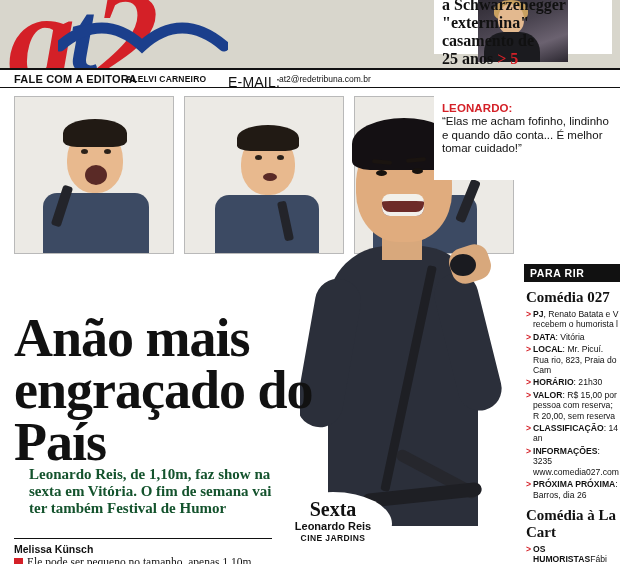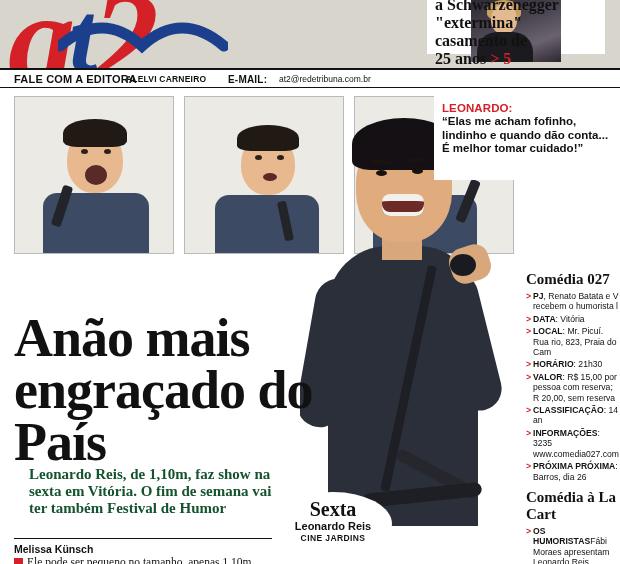--- a/index.html
+++ b/index.html
@@ -30,21 +30,21 @@
   .logo-t { color:#1b3f8c; font-size:100px; position:relative; top:-14px; }
   .logo-2 { color:#d42027; }
   .logo-swoosh {
     position:absolute; left:58px; top:20px; width:170px; height:34px;
     overflow:hidden;
   }
   .logo-swoosh svg { display:block; }
 
   
   .promo {
-    position:absolute; right:15px; top:0; width:178px; height:54px;
+    position:absolute; right:8px; top:0; width:178px; height:54px;
     background:#ffffff;
   }
   .promo-text {
     position:absolute; left:8px; top:-4px;
     width:128px;
     font-family:"Liberation Serif", serif;
     font-weight:bold;
     font-size:16px; line-height:18px;
     color:#111;
   }
@@ -78,21 +78,21 @@
   .contact-strong {
     position:absolute; left:14px; top:3px;
     font-size:11px; font-weight:bold; letter-spacing:.2px; color:#111;
   }
   .contact-name {
     position:absolute; left:126px; top:4px;
     font-size:8.5px; font-weight:bold; letter-spacing:.2px; color:#111;
   }
   .contact-email-label {
     position:absolute; left:228px; top:4px;
-    font-size:10px; font-weight:bold; letter-spacing:.2px; color:#111;
+    font-size:14px; font-weight:normal; letter-spacing:.2px; color:#111;
   }
   .contact-email {
     position:absolute; left:266px; top:4px;
     font-size:8.5px; color:#111;margin-left:13px;
   }
 
   
   .photos {
     position:absolute; left:14px; top:96px; width:504px; height:168px;
   }
@@ -228,21 +228,21 @@
   .quotebox {
     position:absolute; left:434px; top:96px; width:186px; height:84px;
     background:#ffffff;
     padding:6px 8px 0 8px;
   }
   .quote-label {
     color:#d42027; font-weight:bold; font-size:11.5px; letter-spacing:.1px;
     margin:0 0 1px 0;
   }
   .quote-text {
-    font-weight:bold; font-size:11.5px; line-height:13.5px; color:#111;
+    font-weight:normal; font-size:11.5px; line-height:13.5px; color:#111;
     font-family:"Liberation Sans", sans-serif;
   }
 
   
   .headline {
     position:absolute; left:14px; top:276px; width:300px;
     font-family:"Liberation Serif", serif;
     font-weight:bold;
     font-size:54px; line-height:52px;
     color:#111;
@@ -416,20 +416,21 @@
   <span class="lede-sq"></span><span>Ele pode ser pequeno no tamanho, apenas 1,10m,</span>
 </div>
 
 <div class="badge">
   <div class="badge-t1">Sexta</div>
   <div class="badge-t2">Leonardo Reis</div>
   <div class="badge-t3">CINE JARDINS</div>
 </div>
 
 <div class="rail">
+  <div class="rail-head">PARA RIR</div>
 
   <div class="rail-title">Comédia 027</div>
   <div class="rail-item"><span class="gt">&gt;</span><b>PJ</b><span>, Renato Batata e V recebem o humorista l</span></div>
   <div class="rail-item"><span class="gt">&gt;</span><b>DATA</b><span>: Vitória</span></div>
   <div class="rail-item"><span class="gt">&gt;</span><b>LOCAL</b><span>: Mr. Picuí. Rua rio, 823, Praia do Cam</span></div>
   <div class="rail-item"><span class="gt">&gt;</span><b>HORÁRIO</b><span>: 21h30</span></div>
   <div class="rail-item"><span class="gt">&gt;</span><b>VALOR</b><span>: R$ 15,00 por pessoa com reserva; R 20,00, sem reserva</span></div>
   <div class="rail-item"><span class="gt">&gt;</span><b>CLASSIFICAÇÃO</b><span>: 14 an</span></div>
   <div class="rail-item"><span class="gt">&gt;</span><b>INFORMAÇÕES</b><span>: 3235 www.comedia027.com</span></div>
   <div class="rail-item"><span class="gt">&gt;</span><b>PRÓXIMA PRÓXIMA</b><span>: Barros, dia 26</span></div>

